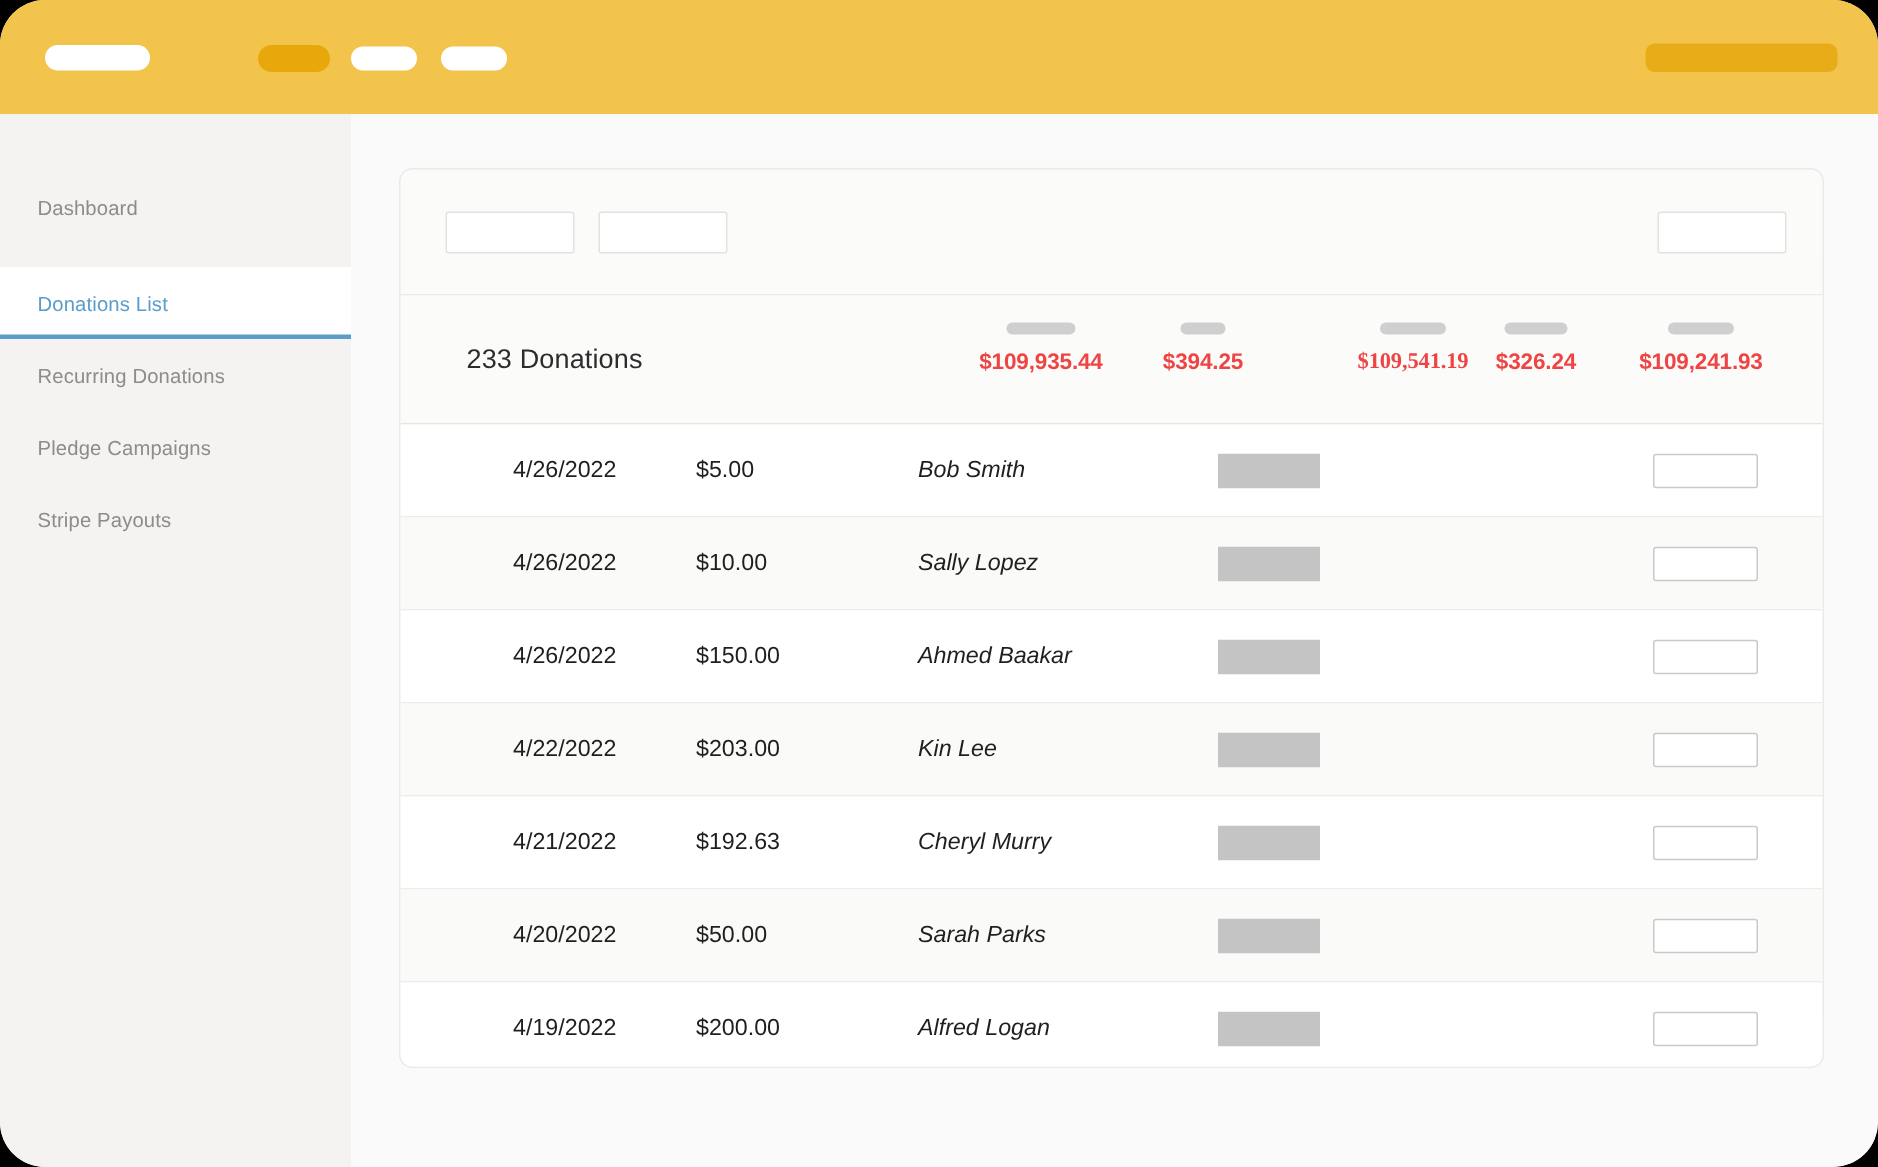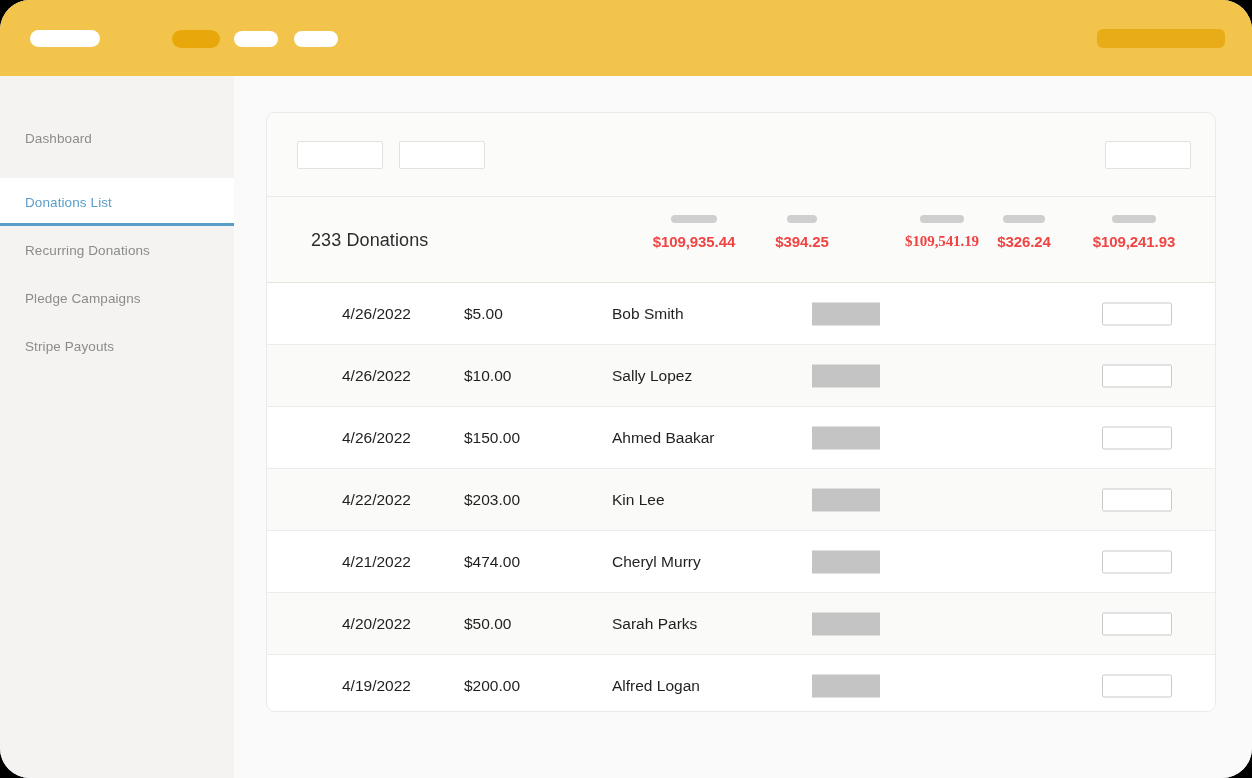--- a/index.html
+++ b/index.html
@@ -153,21 +153,21 @@
   .cell {
     position: absolute;
     top: 50%;
     transform: translateY(-50%);
     font-size: 15.5px;
     color: #1f1f1f;
     white-space: nowrap;
   }
   .c-date   { left: 30px; margin-left: 45px; }
   .c-amount { left: 197px; }
-  .c-name   { left: 345px; }
+  .c-name   { left: 345px; font-style: italic; }
 
   .ph-block {
     position: absolute;
     left: 545px; top: 50%;
     transform: translateY(-50%);
     width: 68px; height: 23px;
     background: #c4c4c4;
   }
   .ph-btn {
     position: absolute;
@@ -268,21 +268,21 @@
         </div>
         <div class="row alt">
           <div class="cell c-date">4/22/2022</div>
           <div class="cell c-amount">$203.00</div>
           <div class="cell c-name">Kin Lee</div>
           <div class="ph-block"></div>
           <div class="ph-btn"></div>
         </div>
         <div class="row">
           <div class="cell c-date">4/21/2022</div>
-          <div class="cell c-amount">$474.00</div>
+          <div class="cell c-amount">$192.63</div>
           <div class="cell c-name">Cheryl Murry</div>
           <div class="ph-block"></div>
           <div class="ph-btn"></div>
         </div>
         <div class="row alt">
           <div class="cell c-date">4/20/2022</div>
           <div class="cell c-amount">$50.00</div>
           <div class="cell c-name">Sarah Parks</div>
           <div class="ph-block"></div>
           <div class="ph-btn"></div>

